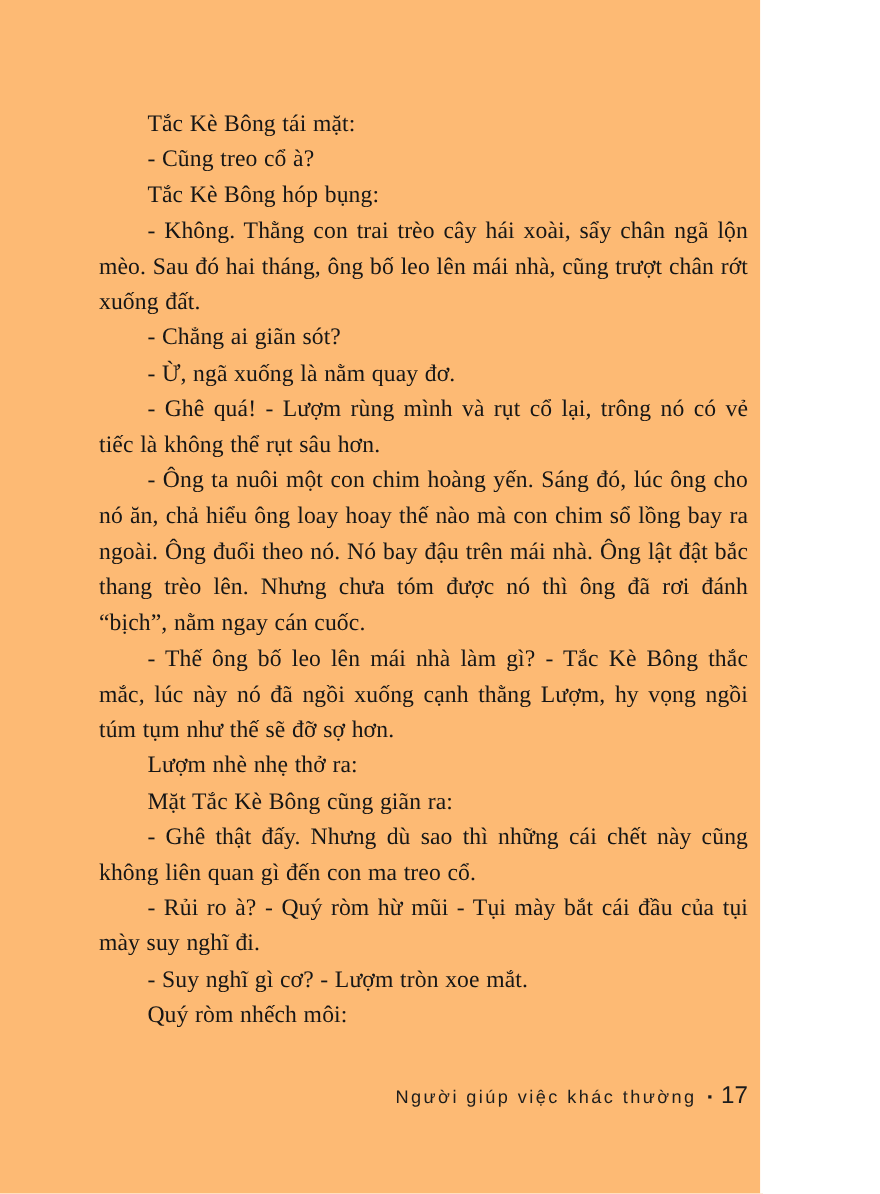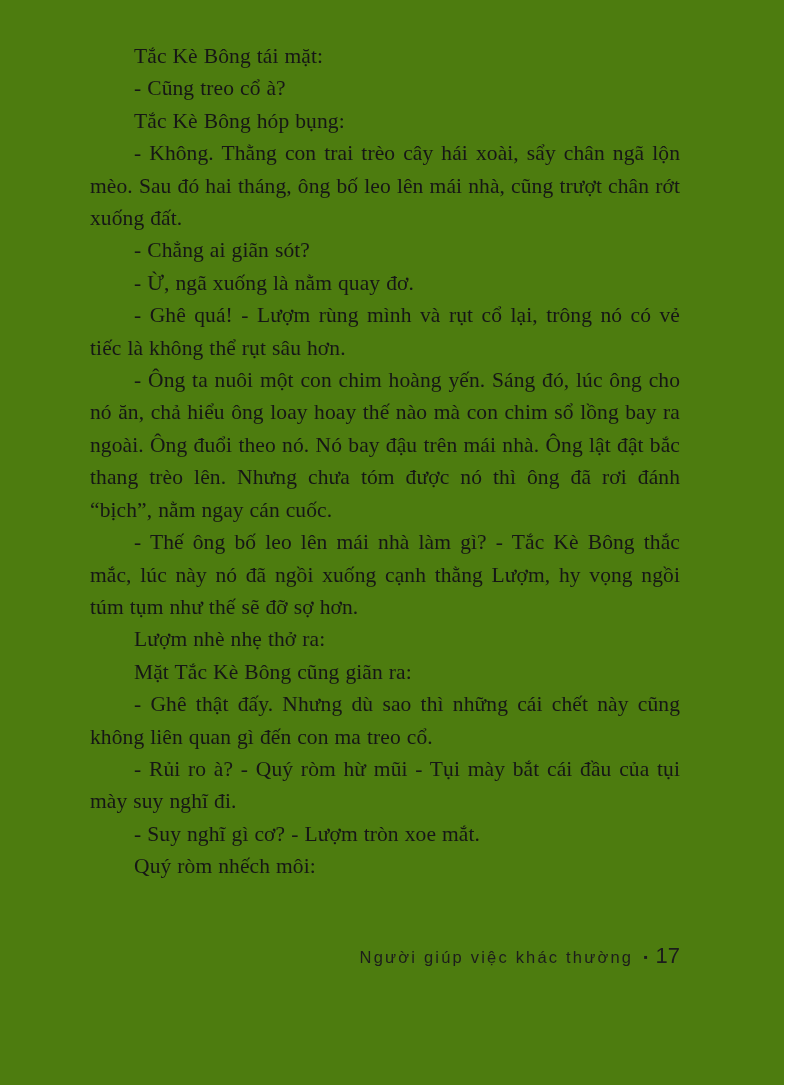--- a/index.html
+++ b/index.html
@@ -10,40 +10,40 @@
   body {
     width: 800px;
     height: 1085px;
     position: relative;
     font-family: "Liberation Serif", serif;
     color: #161616;
     overflow: hidden;
   }
   .page {
     box-sizing: border-box;
-    width: 784px;
+    width: 691px;
     height: 1085px;
-    padding: 40px 120px 0 90px;
-    background: #4d7c0f;
+    padding: 96px 120px 0 90px;
+    background: #fdba74;
   }
   .page-text {
     width: 590px;
   }
   .page-text p {
     margin: 0;
     font-size: 21.5px;
     line-height: 32.4px;
     text-indent: 44px;
     text-align: justify;
     letter-spacing: 0.1px;
     word-spacing: 0.5px;
   }
   .page-footer {
     width: 590px;
-    margin-top: 60px;
+    margin-top: 44px;
     text-align: right;
     font-family: "Liberation Sans", sans-serif;
     color: #1c1c1c;
     white-space: nowrap;
   }
   .footer-title {
     font-size: 16.5px;
     letter-spacing: 2.2px;
   }
   .footer-square {

